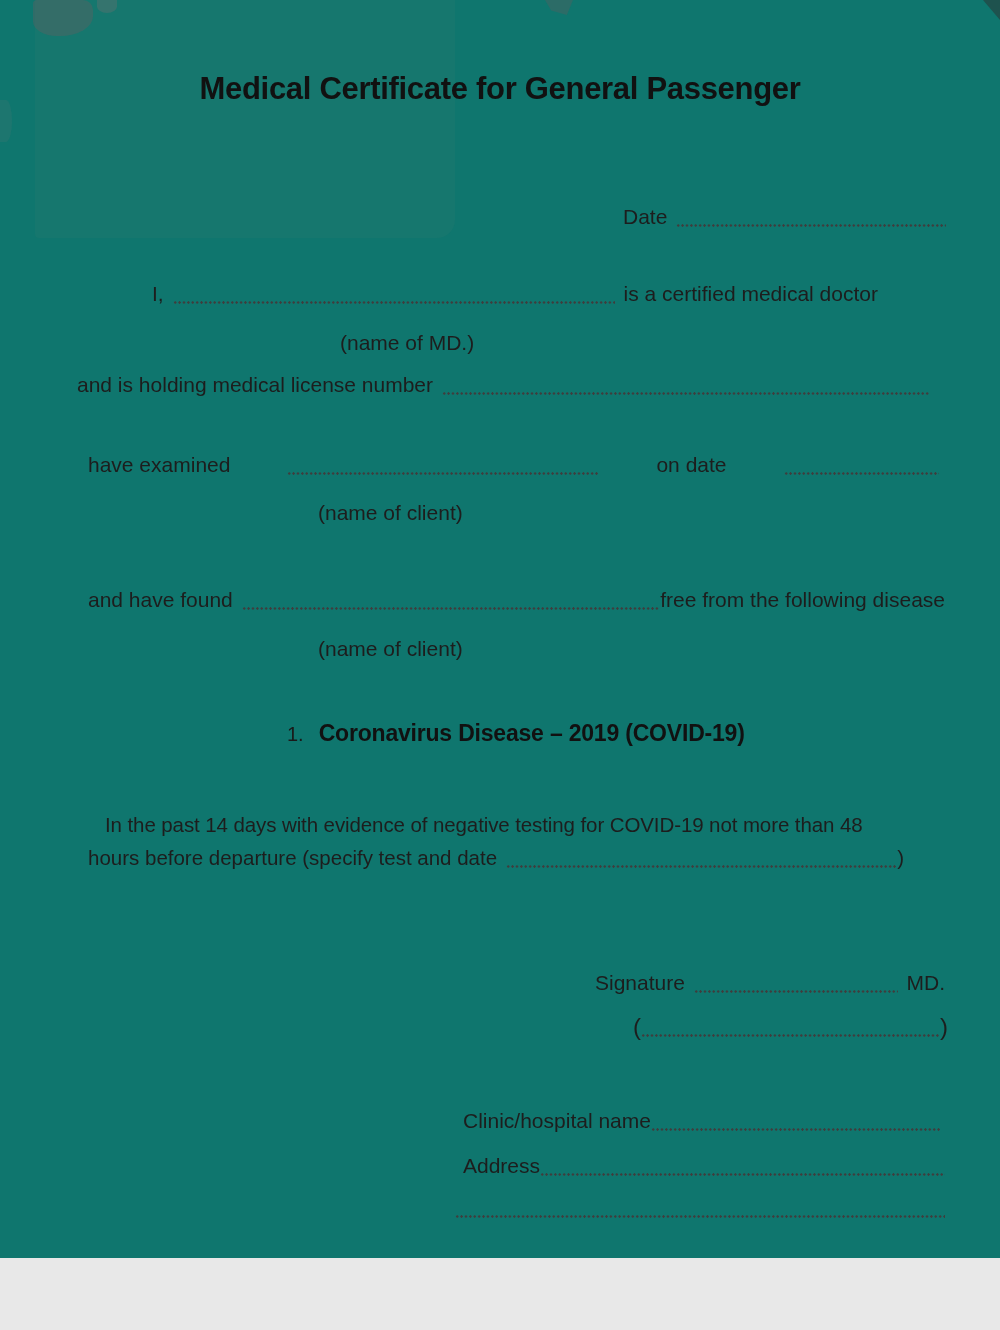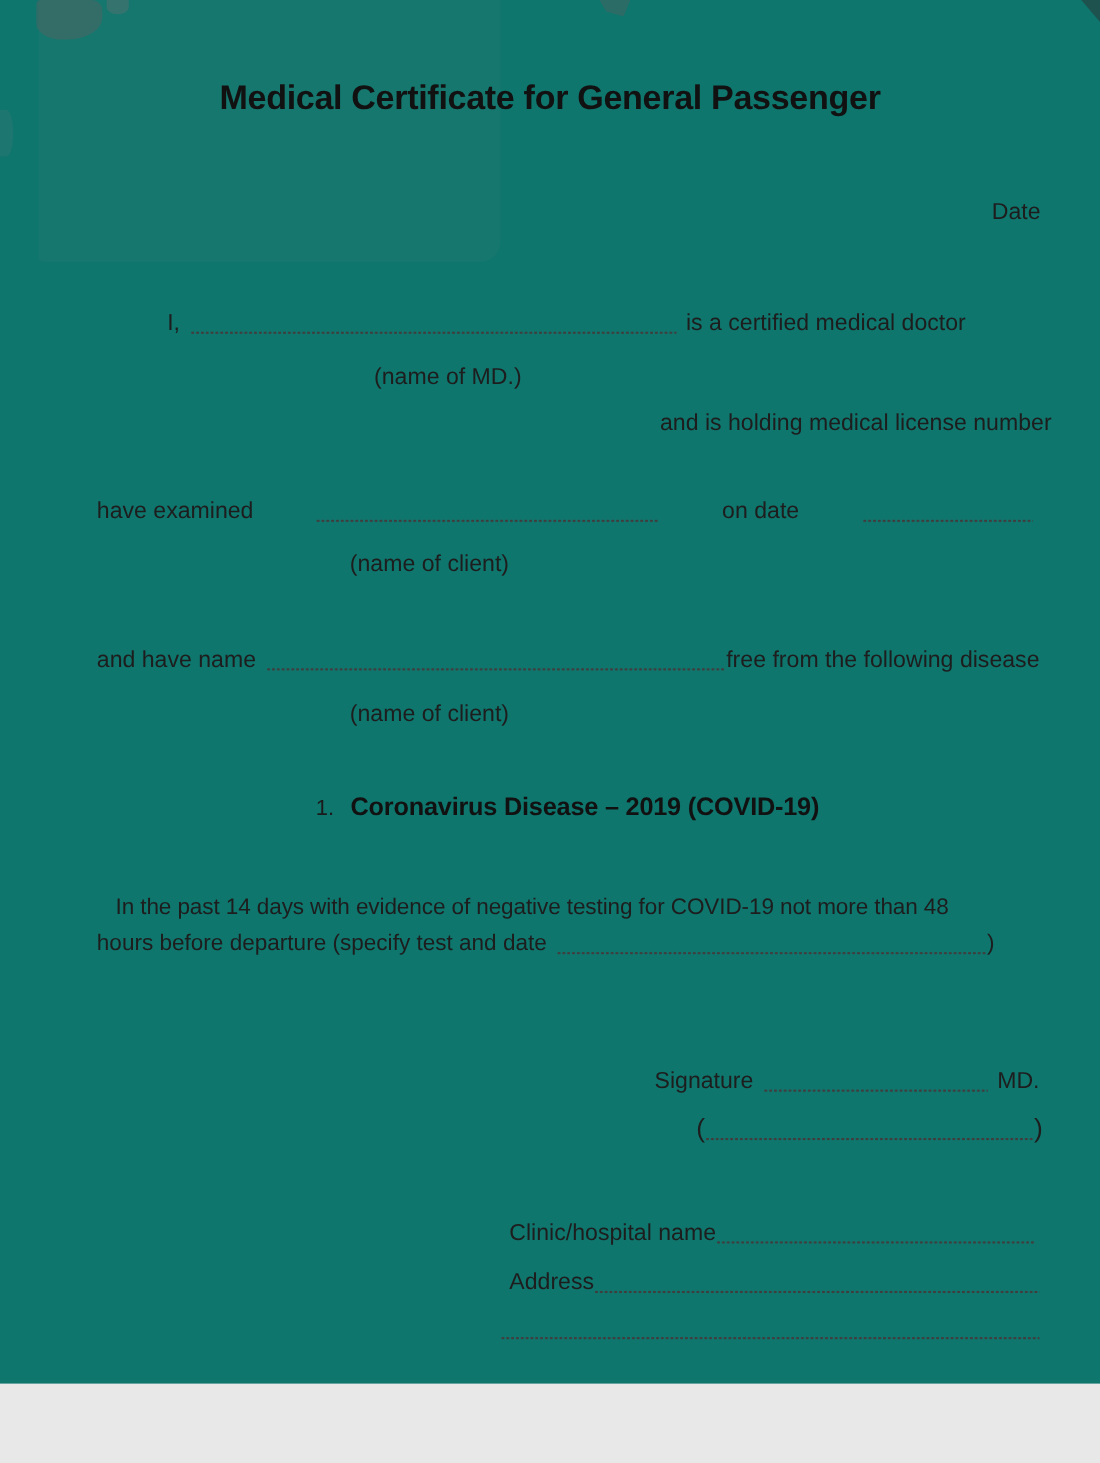--- a/index.html
+++ b/index.html
@@ -46,47 +46,47 @@
 
   <div class="artifact art-rect"></div>
   <div class="artifact art-blob-tl"></div>
   <div class="artifact art-blob-tl2"></div>
   <div class="artifact art-mark-mid"></div>
   <div class="artifact art-tri-tr"></div>
   <div class="artifact art-edge-l"></div>
 
   <div class="title">Medical Certificate for General Passenger</div>
 
-  <div class="line" style="top:180px; left:623px; width:323px;flex-direction:column;">
+  <div class="line" style="top:204px; left:623px; width:323px;">
     <span>Date</span>
     <span class="dots gap-l"></span>
   </div>
 
   <div class="line" style="top:281px; left:152px; width:726px;">
     <span>I,</span>
     <span class="dots gap-l gap-r"></span>
     <span>is a certified medical doctor</span>
   </div>
   <div class="caption" style="top:330px; left:340px;">(name of MD.)</div>
 
-  <div class="line" style="top:372px; left:104px; width:852px;flex-direction:column;">
+  <div class="line" style="top:372px; left:77px; width:852px;">
     <span>and is holding medical license number</span>
     <span class="dots gap-l"></span>
   </div>
 
   <div class="line" style="top:452px; left:88px; width:851px;gap:48px;">
     <span>have examined</span>
     <span class="dots dots-fixed gap-l gap-r" style="width:312px;"></span>
     <span>on date</span>
     <span class="dots gap-l"></span>
   </div>
   <div class="caption" style="top:500px; left:318px;">(name of client)</div>
 
   <div class="line" style="top:587px; left:88px; width:857px;">
-    <span>and have name</span>
+    <span>and have found</span>
     <span class="dots gap-l"></span>
     <span>free from the following disease</span>
   </div>
   <div class="caption" style="top:636px; left:318px;">(name of client)</div>
 
   <div class="heading">
     <span class="num">1.</span>
     <span class="txt">Coronavirus Disease – 2019 (COVID-19)</span>
   </div>
 

